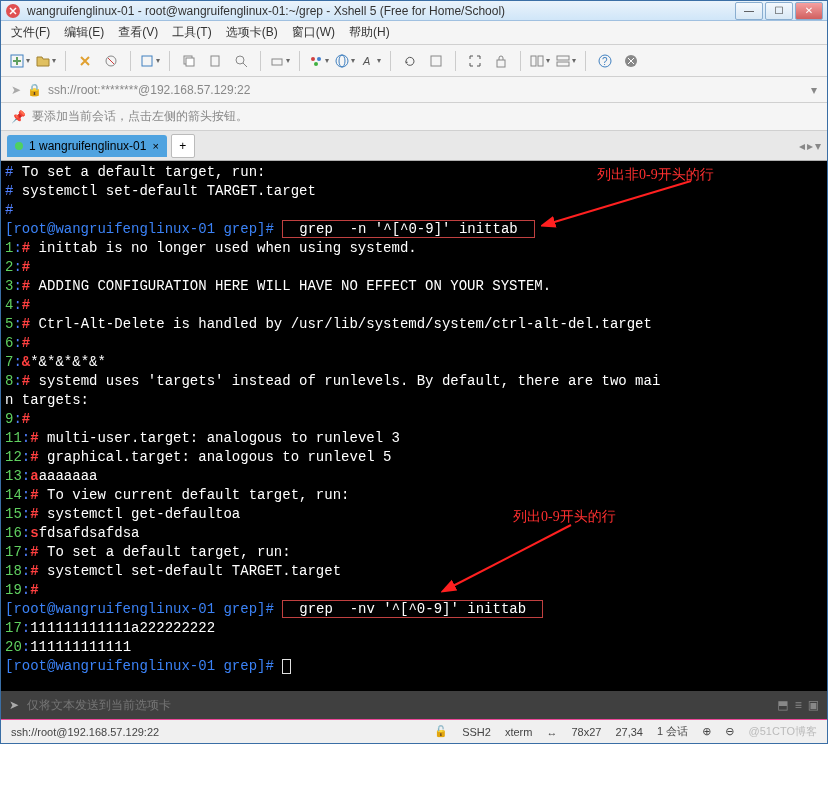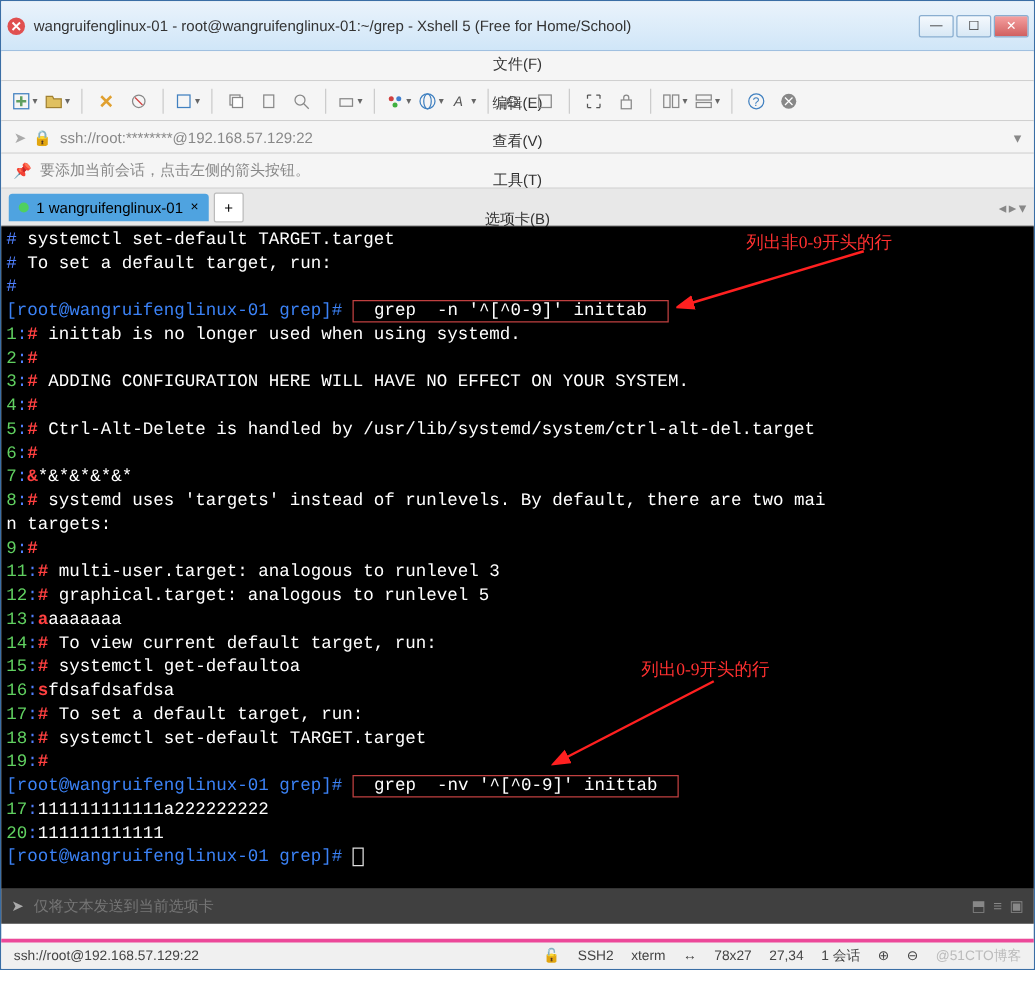--- a/index.html
+++ b/index.html
@@ -1,24 +1,24 @@
 <!DOCTYPE html>
 <html><head>
 <meta charset="utf-8">
 <style>
 * { margin: 0; padding: 0; box-sizing: border-box; }
 body { font-family: "Microsoft YaHei", Tahoma, sans-serif; font-size: 12px; background: #fff; width: 828px; }
 .window { border: 1px solid #3a6ea5; background: #fff; }
-.titlebar { background: linear-gradient(to bottom, #eaf3fb, #d0e6f8); height: 40px; display: flex; align-items: center; padding: 0 4px; border-bottom: 1px solid #a0c0e0; }
+.titlebar { background: linear-gradient(to bottom, #eaf3fb, #d0e6f8); height: 20px; display: flex; align-items: center; padding: 0 4px; border-bottom: 1px solid #a0c0e0; }
 .titlebar .icon { width: 16px; height: 16px; margin-right: 6px; }
 .titlebar .title { flex: 1; color: #333; font-size: 12px; }
 .winbtns { display: flex; gap: 2px; }
 .winbtn { width: 28px; height: 18px; background: linear-gradient(to bottom,#f5f9fd,#d8e8f5); border: 1px solid #8aaed0; border-radius: 2px; display: flex; align-items: center; justify-content: center; font-size: 10px; color: #333; cursor: pointer; }
 .winbtn.close { background: linear-gradient(to bottom,#f5a0a0,#d06060); color: #fff; }
-.menubar { display: flex; padding: 2px 10px; gap: 14px; border-bottom: 1px solid #d0d0d0; background: #f5f5f5; height: 24px; align-items: center; flex-direction: column; }
+.menubar { display: flex; padding: 2px 10px; gap: 14px; border-bottom: 1px solid #d0d0d0; background: #f5f5f5; height: 24px; align-items: center; }
 .menubar span { color: #333; cursor: default; }
 .toolbar { display: flex; align-items: center; gap: 4px; padding: 4px 8px; background: #f5f5f5; border-bottom: 1px solid #d0d0d0; height: 32px; flex-wrap: nowrap; overflow: hidden;}
 .tbtn { width: 22px; height: 22px; display: flex; align-items: center; justify-content: center; color: #555; border-radius: 2px; cursor: pointer; }
 .tbtn.drop::after { content:"▾"; font-size:8px; margin-left:2px; color:#666; }
 .sep { width: 1px; height: 20px; background: #ccc; margin: 0 4px; }
 .addrbar { display: flex; align-items: center; padding: 4px 10px; background: #f5f5f5; border-bottom: 1px solid #d0d0d0; height: 26px; gap: 6px; color: #888; }
 .lock { color: #a8a8a8; }
 .hint { padding: 6px 10px; background: #f5f5f5; border-bottom: 1px solid #d0d0d0; color: #888; display: flex; align-items: center; gap: 6px; height: 28px; }
 .tabbar { display: flex; align-items: center; background: #e8e8e8; border-bottom: 1px solid #b0b0b0; height: 30px; padding-left: 6px; }
 .tab { background: #4fa3e0; color: #000000; padding: 4px 8px; border-radius: 3px 3px 0 0; display: flex; align-items: center; gap: 6px; font-size: 12px; }
@@ -32,21 +32,21 @@
 .c-cmd { color: #3b82f6; }
 .c-num { color: #60d060; }
 .c-red { color: #ff4040; font-weight: bold; }
 .hlbox { border: 1px solid #c04040; padding: 0 16px; }
 .cursor { display: inline-block; width: 9px; height: 15px; border: 1px solid #e0e0e0; vertical-align: middle; }
 .annot { position: absolute; color: #ff3030; font-family: "Microsoft YaHei"; font-size: 14px; pointer-events: none; }
 svg.arrow { position: absolute; pointer-events: none; }
 .inputbar { display: flex; align-items: center; background: #404040; padding: 4px 8px; height: 28px; gap: 8px; }
 .inputbar .field { flex: 1; background: #404040; border: none; color: #aaa; font-size: 12px; }
 .inputbar .toggles { color: #888; display: flex; gap: 6px; }
-.status { display: flex; align-items: center; padding: 3px 10px; background: #f0f0f0; border-top: 3px solid #ec4899; font-size: 11px; color: #444; gap: 16px; height: 24px; margin-top: 12px; }
+.status { display: flex; align-items: center; padding: 3px 10px; background: #f0f0f0; border-top: 1px solid #ec4899; font-size: 11px; color: #444; gap: 16px; height: 24px; }
 .status .right { margin-left: auto; display: flex; gap: 14px; align-items: center; }
 .watermark { color: #bbb; }
 </style>
 </head>
 <body>
 
 <div class="window">
 
   <div class="titlebar">
     <svg class="icon" viewBox="0 0 16 16">
@@ -216,22 +216,22 @@
     </div>
     <div class="addtab">+</div>
     <div class="navarrows">
       <span>◂</span>
       <span>▸</span>
       <span>▾</span>
     </div>
   </div>
 
   <div class="terminal">
+<div class="ln"><span class="c-blue"># </span><span>To set a default target, run:</span></div>
 <div class="ln"><span class="c-blue"># </span><span>systemctl set-default TARGET.target</span></div>
-<div class="ln"><span class="c-blue"># </span><span>To set a default target, run:</span></div>
 <div class="ln"><span class="c-blue">#</span></div>
 <div class="ln"><span class="c-cmd">[root@wangruifenglinux-01 grep]# </span><span class="hlbox"><span>grep  -n '^[^0-9]' inittab</span></span></div>
 <div class="ln"><span class="c-num">1</span><span class="c-blue">:</span><span class="c-red">#</span><span> inittab is no longer used when using systemd.</span></div>
 <div class="ln"><span class="c-num">2</span><span class="c-blue">:</span><span class="c-red">#</span></div>
 <div class="ln"><span class="c-num">3</span><span class="c-blue">:</span><span class="c-red">#</span><span> ADDING CONFIGURATION HERE WILL HAVE NO EFFECT ON YOUR SYSTEM.</span></div>
 <div class="ln"><span class="c-num">4</span><span class="c-blue">:</span><span class="c-red">#</span></div>
 <div class="ln"><span class="c-num">5</span><span class="c-blue">:</span><span class="c-red">#</span><span> Ctrl-Alt-Delete is handled by /usr/lib/systemd/system/ctrl-alt-del.target</span></div>
 <div class="ln"><span class="c-num">6</span><span class="c-blue">:</span><span class="c-red">#</span></div>
 <div class="ln"><span class="c-num">7</span><span class="c-blue">:</span><span class="c-red">&amp;</span><span>*&amp;*&amp;*&amp;*&amp;*</span></div>
 <div class="ln"><span class="c-num">8</span><span class="c-blue">:</span><span class="c-red">#</span><span> systemd uses 'targets' instead of runlevels. By default, there are two mai</span></div>

